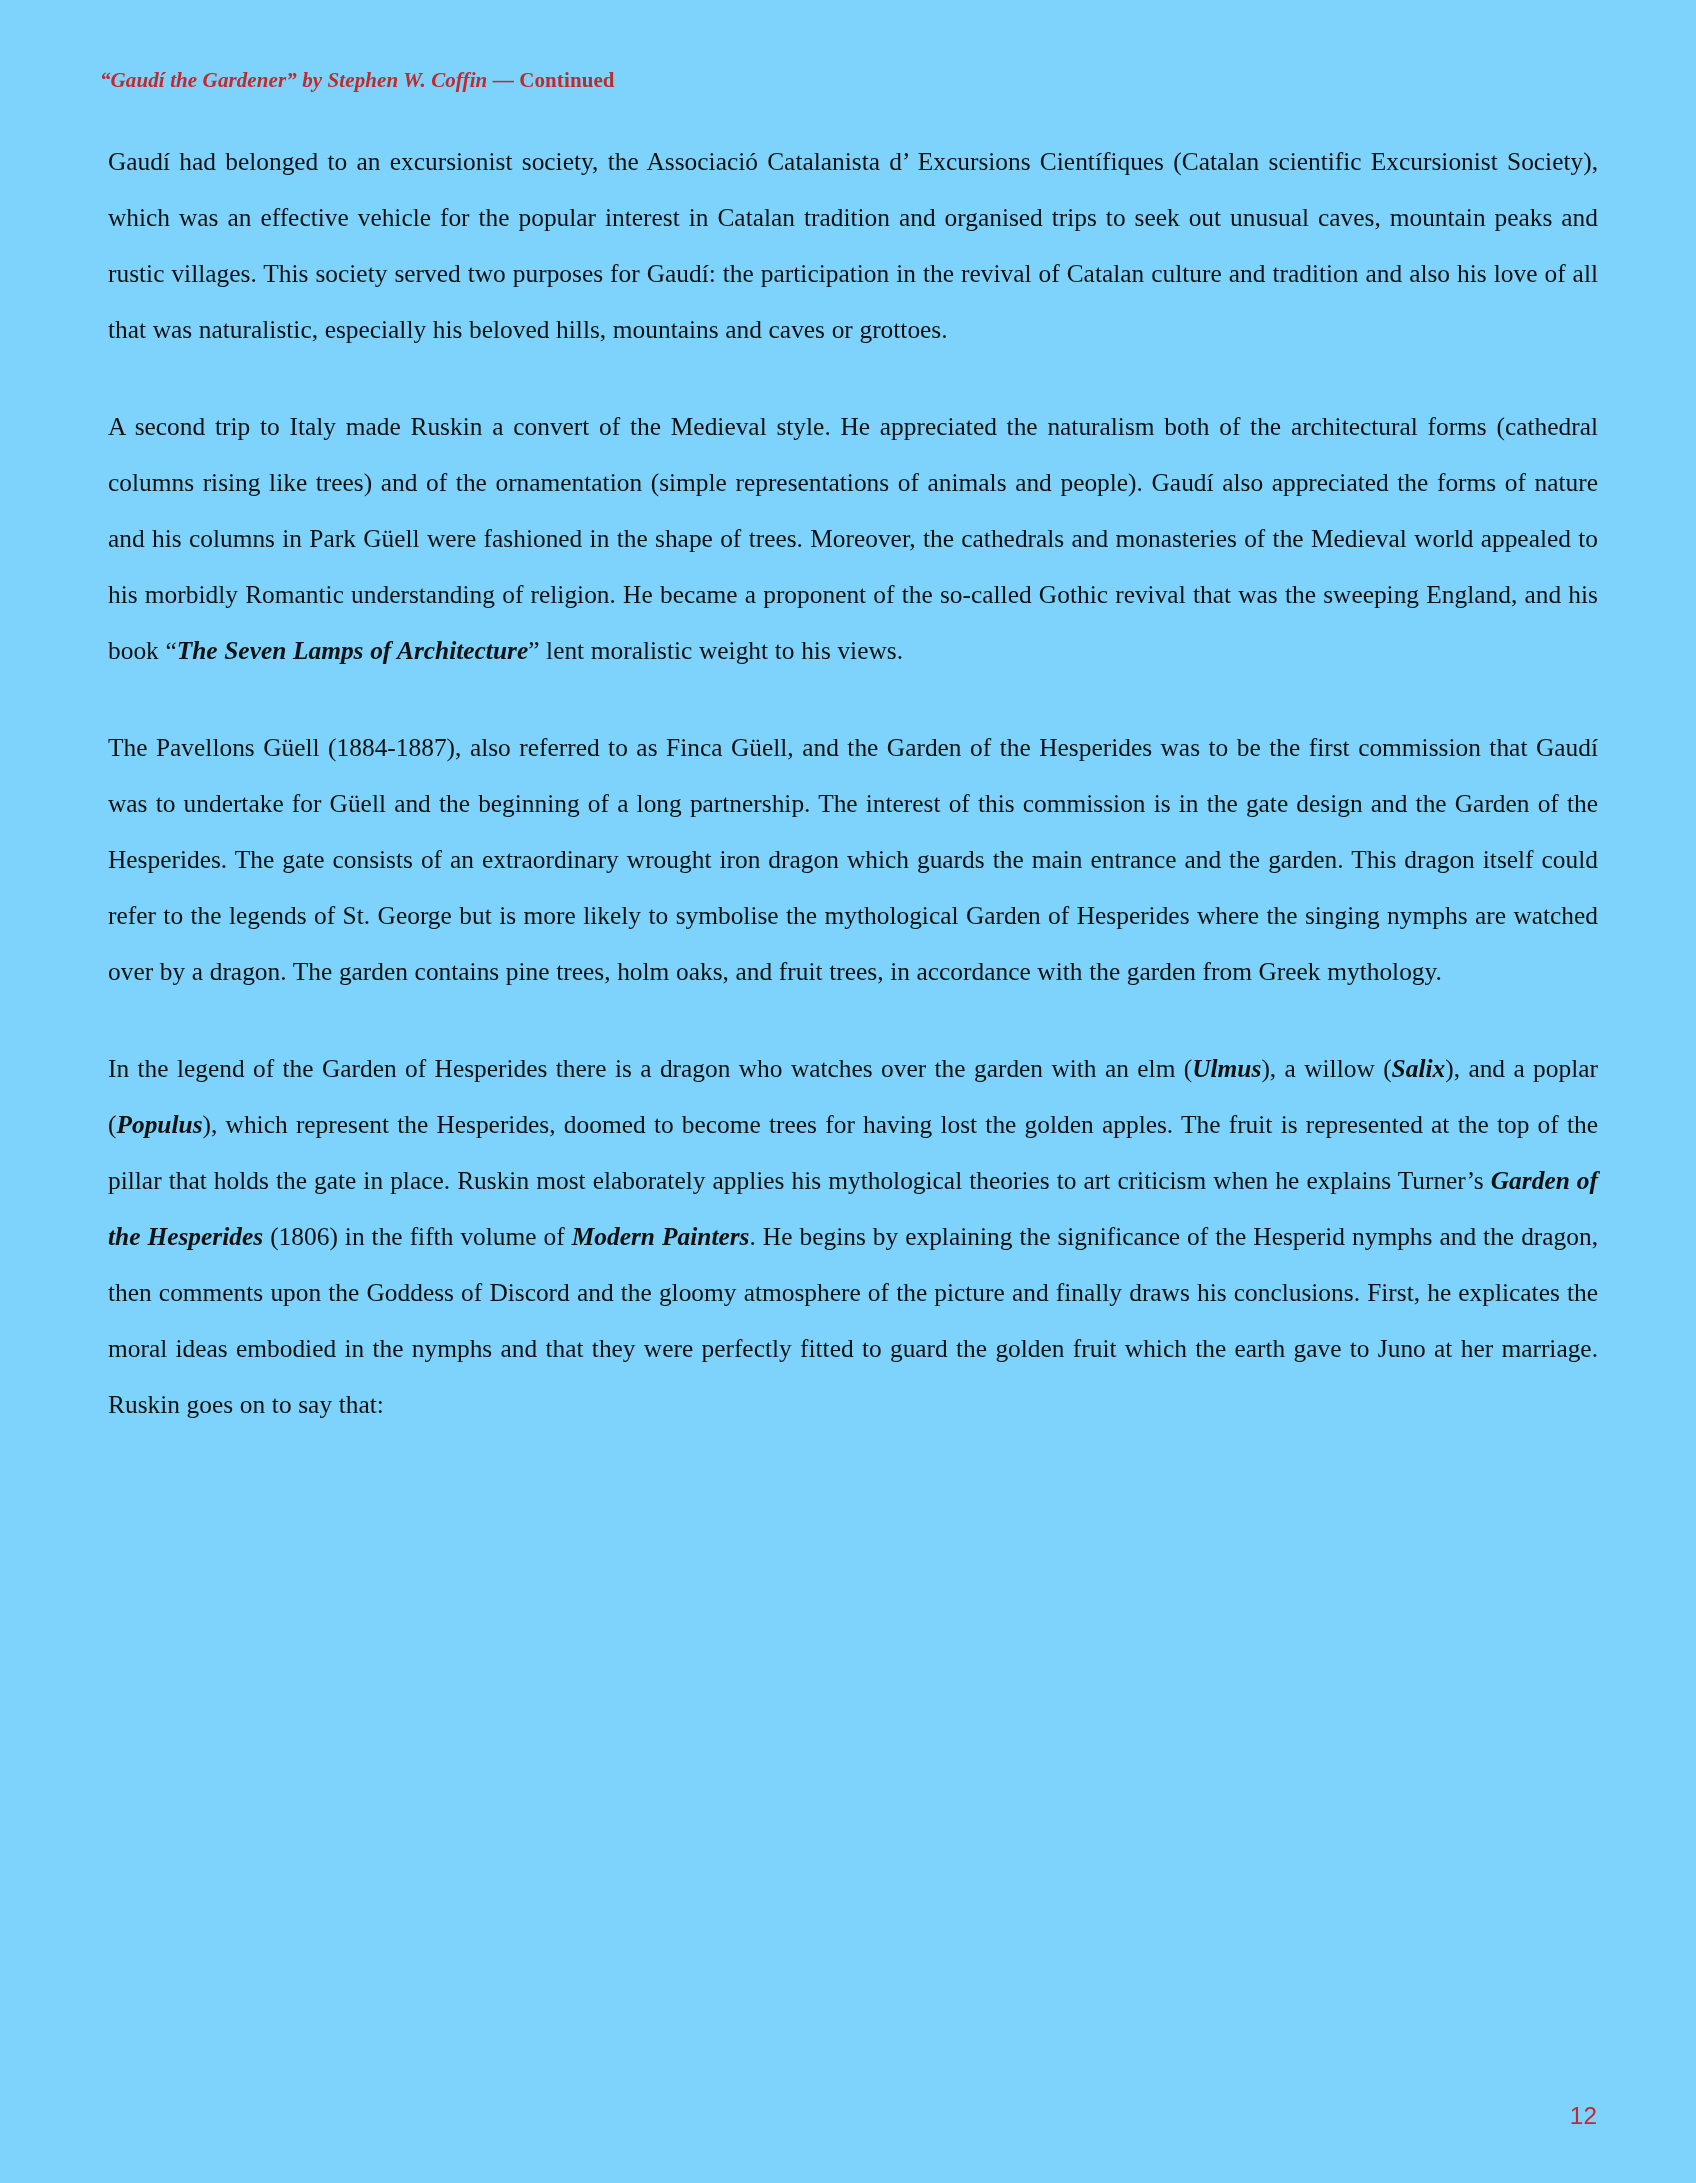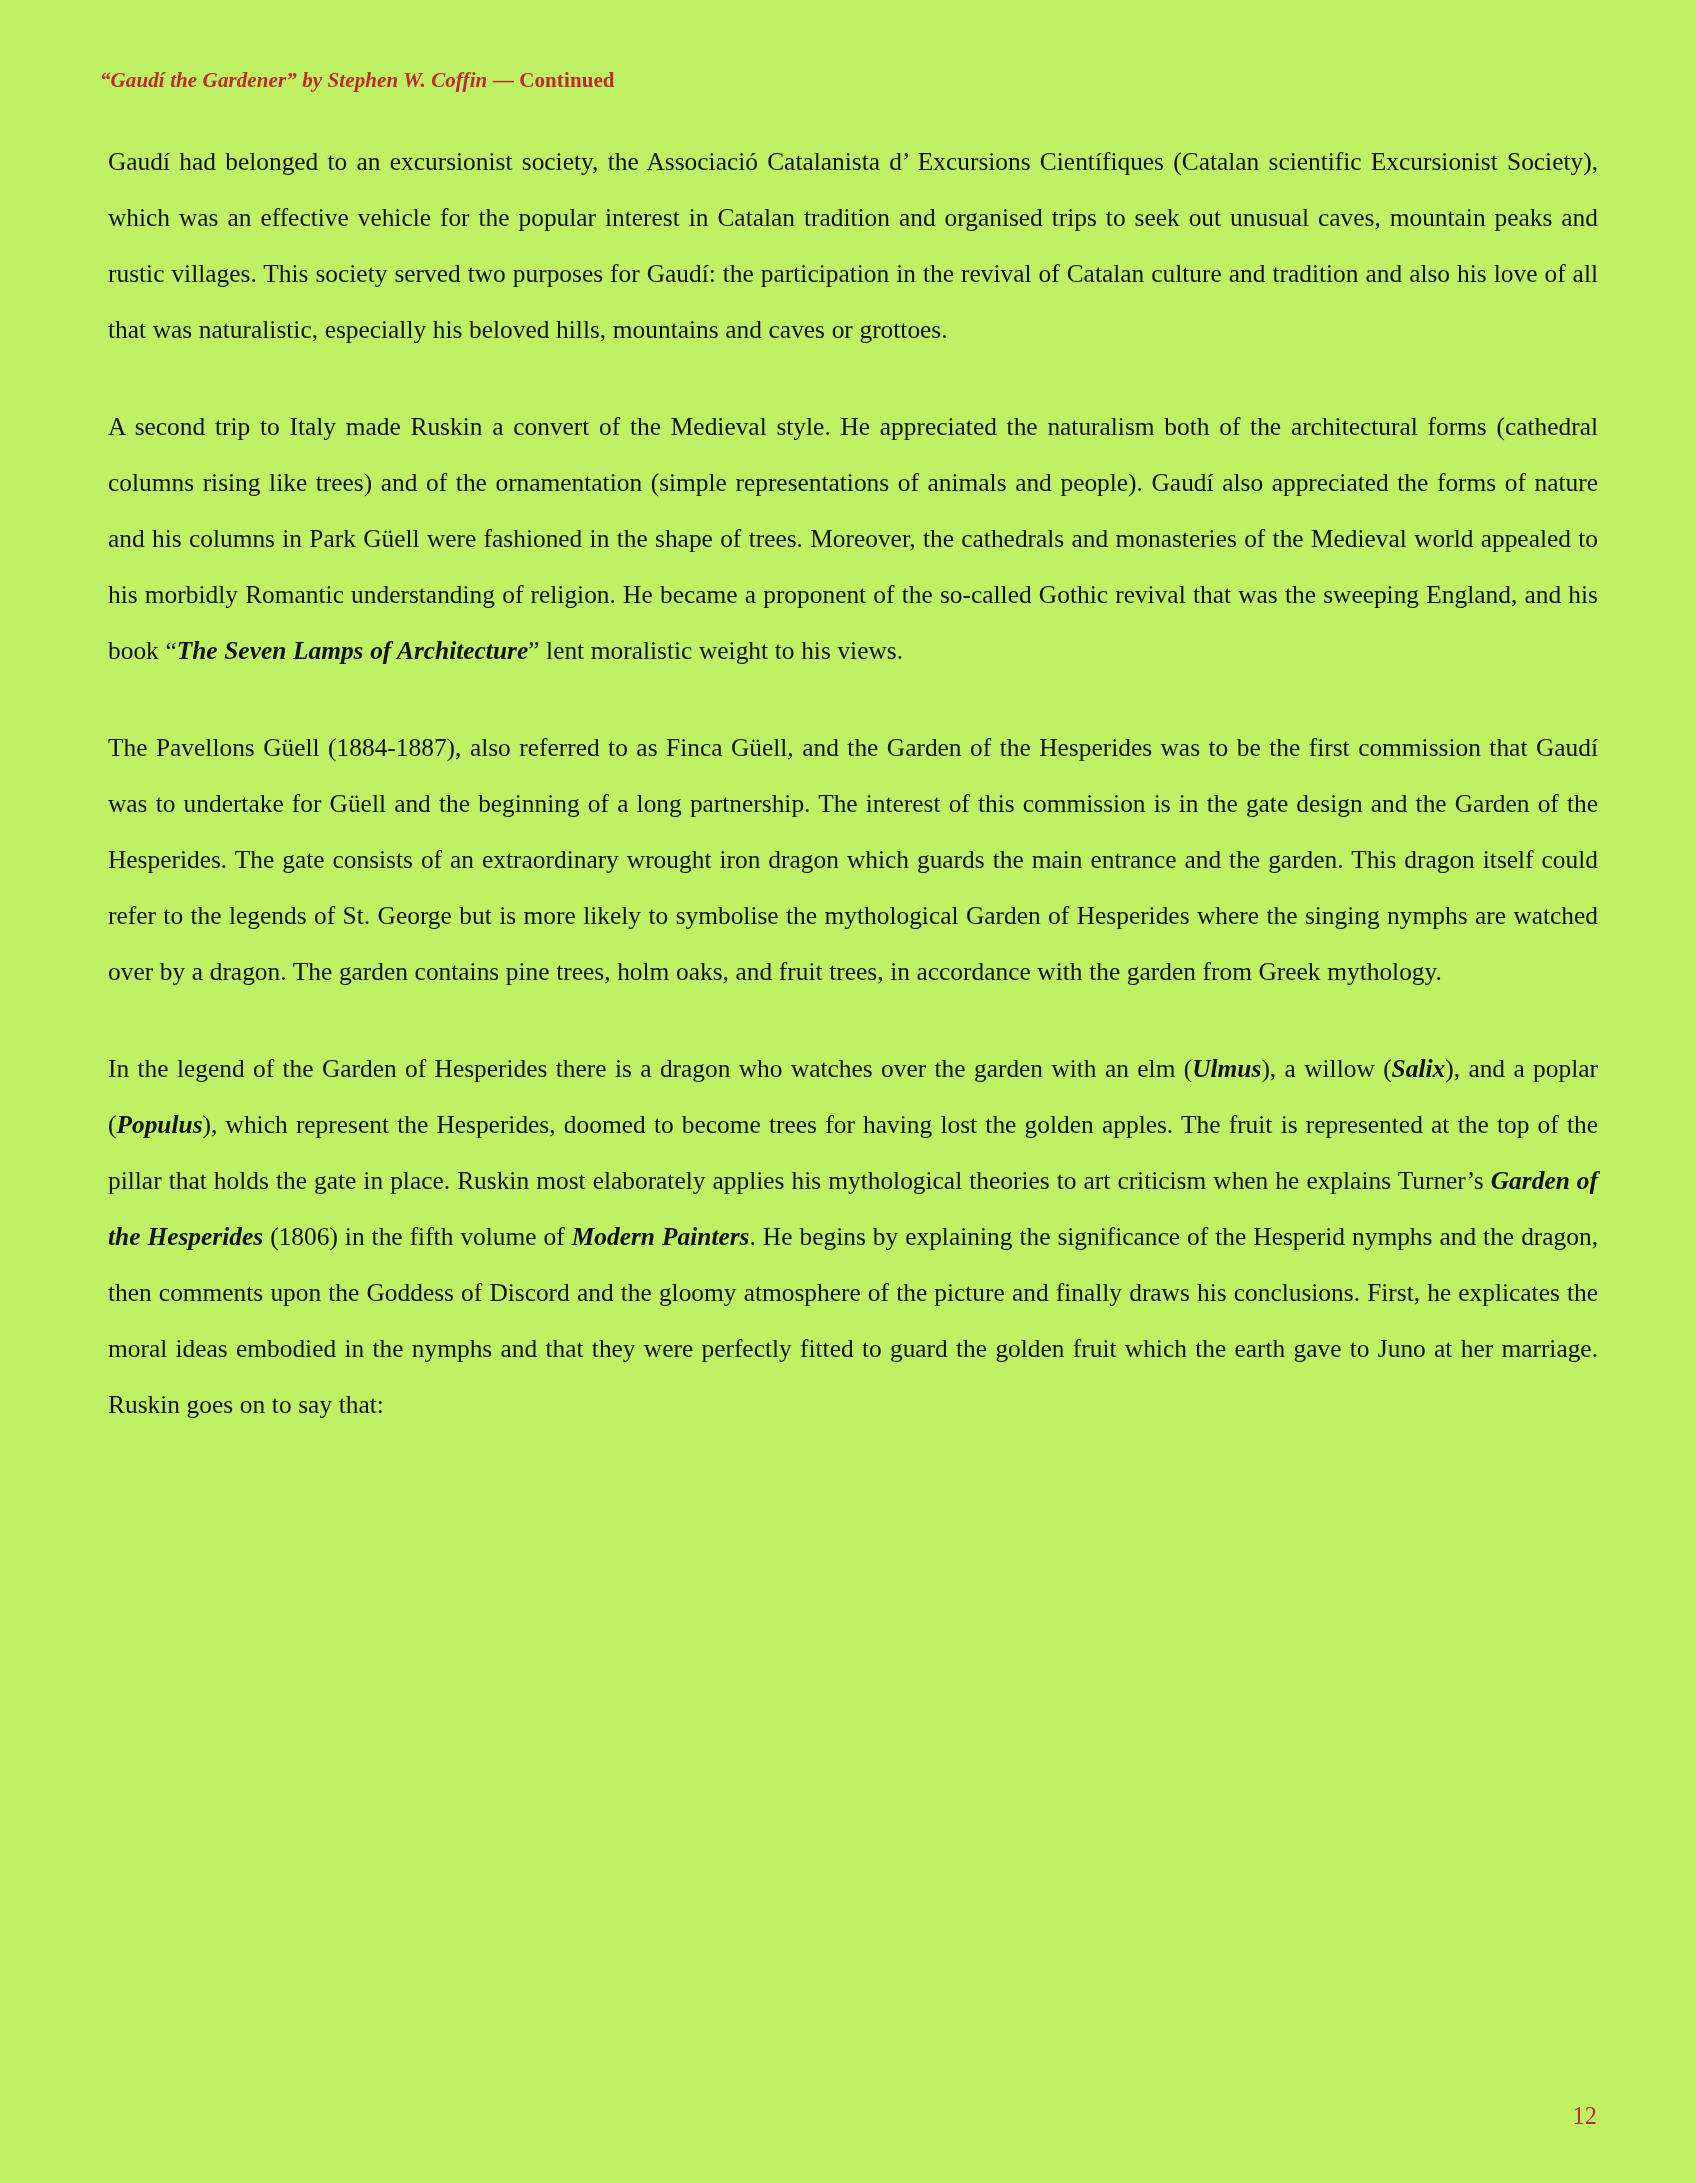--- a/index.html
+++ b/index.html
@@ -62,28 +62,28 @@
     font-style: italic;
     font-weight: bold;
   }
   .page-number {
     position: absolute;
     right: 100px;
     bottom: 53px;
     font-size: 24.4px;
     color: #bf2a2c;
     text-align: right;
-    font-family: Liberation Serif, serif;
+    font-family: Liberation Sans, sans-serif;
     margin-left: 44px;
   }
 </style>
 </head>
 <body>
 
-<div class="page" style="background: #bef264;">
+<div class="page" style="background: #7dd3fc;">
 
   <div class="running-head" style="color: rgb(191, 42, 44);">
     <span class="rh-title">“Gaudí the Gardener” by Stephen W. Coffin</span><span class="rh-sep"> — </span><span class="rh-cont">Continued</span>
   </div>
 
   <div class="content">
     <p class="para" style="color: rgb(17, 17, 17);"><span>Gaudí had belonged to an excursionist society, the Associació Catalanista d’ Excursions Científiques (Catalan scientific Excursionist Society), which was an effective vehicle for the popular interest in Catalan tradition and organised trips to seek out unusual caves, mountain peaks and rustic villages. This society served two purposes for Gaudí: the participation in the revival of Catalan culture and tradition and also his love of all that was naturalistic, especially his beloved hills, mountains and caves or grottoes.</span></p>
     <p class="para" style="color: rgb(17, 17, 17);"><span>A second trip to Italy made Ruskin a convert of the Medieval style. He appreciated the naturalism both of the architectural forms (cathedral columns rising like trees) and of the ornamentation (simple representations of animals and people). Gaudí also appreciated the forms of nature and his columns in Park Güell were fashioned in the shape of trees. Moreover, the cathedrals and monasteries of the Medieval world appealed to his morbidly Romantic understanding of religion. He became a proponent of the so-called Gothic revival that was the sweeping England, and his book “</span><span class="it">The Seven Lamps of Architecture</span><span>” lent moralistic weight to his views.</span></p>
     <p class="para" style="color: rgb(17, 17, 17);"><span>The Pavellons Güell (1884-1887), also referred to as Finca Güell, and the Garden of the Hesperides was to be the first commission that Gaudí was to undertake for Güell and the beginning of a long partnership. The interest of this commission is in the gate design and the Garden of the Hesperides. The gate consists of an extraordinary wrought iron dragon which guards the main entrance and the garden. This dragon itself could refer to the legends of St. George but is more likely to symbolise the mythological Garden of Hesperides where the singing nymphs are watched over by a dragon. The garden contains pine trees, holm oaks, and fruit trees, in accordance with the garden from Greek mythology.</span></p>
     <p class="para" style="color: rgb(17, 17, 17);"><span>In the legend of the Garden of Hesperides there is a dragon who watches over the garden with an elm (</span><span class="it">Ulmus</span><span>), a willow (</span><span class="it">Salix</span><span>), and a poplar (</span><span class="it">Populus</span><span>), which represent the Hesperides, doomed to become trees for having lost the golden apples. The fruit is represented at the top of the pillar that holds the gate in place. Ruskin most elaborately applies his mythological theories to art criticism when he explains Turner’s </span><span class="it">Garden of the Hesperides</span><span> (1806) in the fifth volume of </span><span class="it">Modern Painters</span><span>. He begins by explaining the significance of the Hesperid nymphs and the dragon, then comments upon the Goddess of Discord and the gloomy atmosphere of the picture and finally draws his conclusions. First, he explicates the moral ideas embodied in the nymphs and that they were perfectly fitted to guard the golden fruit which the earth gave to Juno at her marriage. Ruskin goes on to say that:</span></p>

